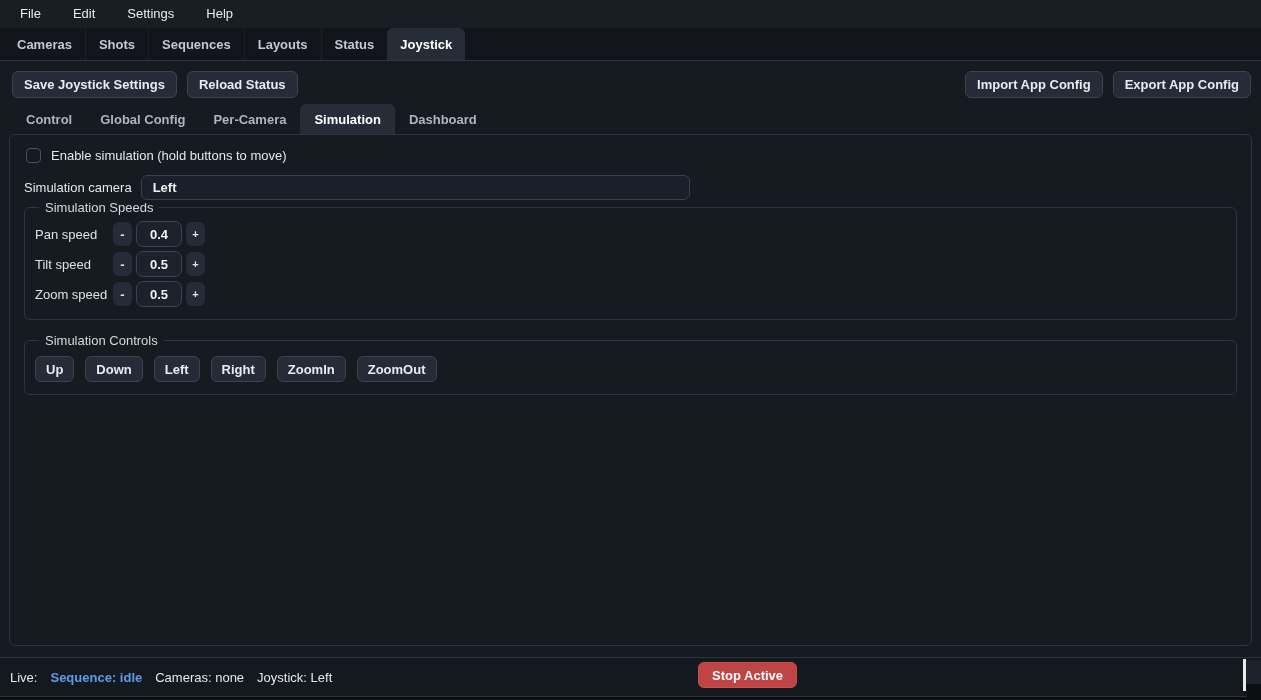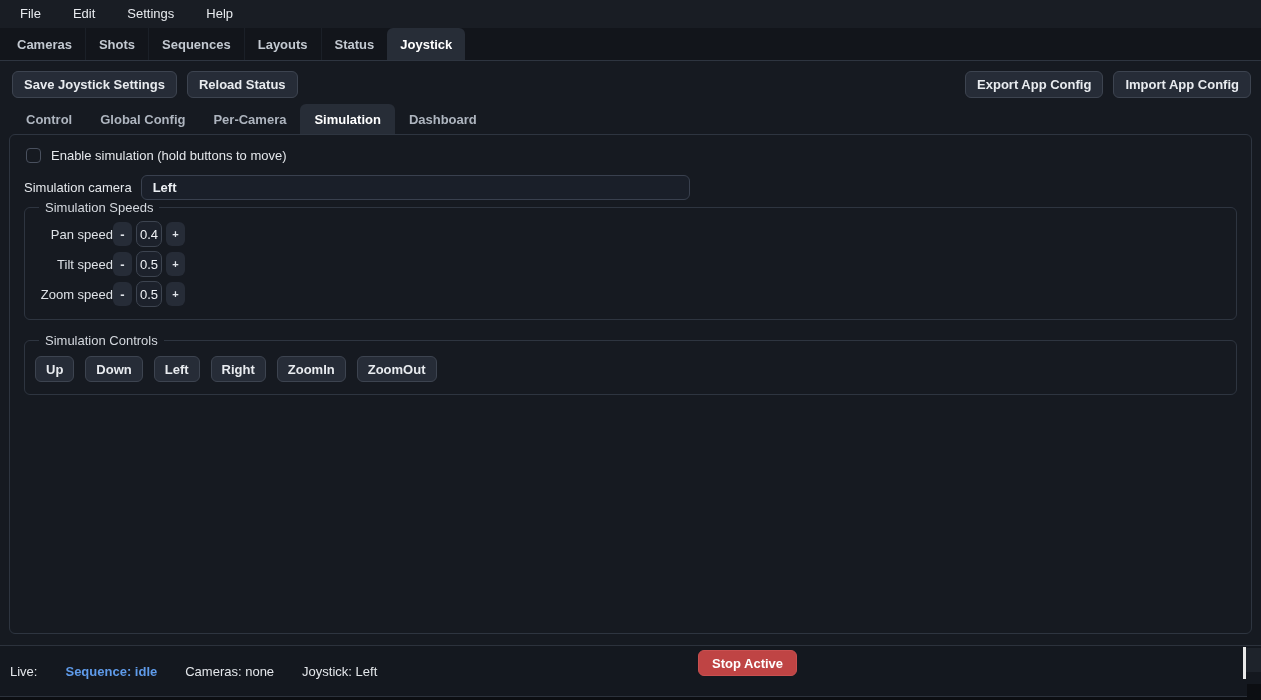--- a/index.html
+++ b/index.html
@@ -73,42 +73,42 @@
     width:549px; height:25px; background:#1a1f29; border:1px solid #39404e;
     border-radius:6px; color:#eceff3; font-weight:600; font-size:13px;
     padding:0 11px; font-family:"Liberation Sans", sans-serif; outline:none;
   }
   fieldset {
     border:1px solid #2e3540; border-radius:6px; margin-bottom:13px;
     padding:4px 12px 10px 10px;
   }
   legend { padding:0 6px; margin-left:4px; color:#d4d8de; }
   .speed-row { display:flex; align-items:center; height:30px; }
-  .speed-label { width:78px; color:#dde1e6;text-align:right; }
+  .speed-label { width:78px; color:#dde1e6; }
   .spin { display:flex; align-items:center; gap:4px; }
   .spin-btn {
     width:19px; height:24px; background:#262c37; border:none; border-radius:6px;
     color:#dfe3e8; font-weight:700; cursor:pointer; display:flex;
     align-items:center; justify-content:center;
     font-family:"Liberation Sans", sans-serif;
   }
   .spin-btn.minus { font-size:13px; }
   .spin-btn.plus { font-size:11px; }
   .spin-value {
-    width:26px; height:26px; background:#1c212b; border:1px solid #3d4450;
-    border-radius:7px; color:#f0f2f5; font-weight:400; display:flex;
+    width:46px; height:26px; background:#1c212b; border:1px solid #3d4450;
+    border-radius:7px; color:#f0f2f5; font-weight:700; display:flex;
     align-items:center; justify-content:center;
   }
   .controls-row { display:flex; gap:11px; padding:4px 0 2px 0; }
   .ctl-btn { height:26px; padding:0 10px; }
   
   .statusbar {
-    height:52px; flex:none; background:#14181f;
+    height:40px; flex:none; background:#14181f;
     border-top:1px solid #2c323c; border-bottom:1px solid #2c323c;
-    display:flex; align-items:center; padding-left:10px; gap:28px;
+    display:flex; align-items:center; padding-left:10px; gap:13px;
     position:relative;
   }
   .status-text { color:#e4e7eb; }
   .status-seq { color:#5f9bea; font-weight:700; }
   .stop-btn {
     position:absolute; left:698px; top:4px; height:26px; padding:0 13px;
     background:#bf4444; border:1px solid #c95050; border-radius:6px;
     color:#ffffff; font-weight:700; font-size:13px; display:flex;
     align-items:center; cursor:pointer; font-family:"Liberation Sans", sans-serif;
   }
@@ -141,22 +141,22 @@
   <div class="tab">Status</div>
   <div class="tab active">Joystick</div>
 </div>
 
 <div class="main">
 
   <div class="toolbar">
     <button class="btn">Save Joystick Settings</button>
     <button class="btn">Reload Status</button>
     <div class="toolbar-spacer"></div>
+    <button class="btn">Import App Config</button>
     <button class="btn">Export App Config</button>
-    <button class="btn">Import App Config</button>
   </div>
 
   <div class="subtabs">
     <div class="subtab">Control</div>
     <div class="subtab">Global Config</div>
     <div class="subtab">Per-Camera</div>
     <div class="subtab active">Simulation</div>
     <div class="subtab">Dashboard</div>
   </div>
 

